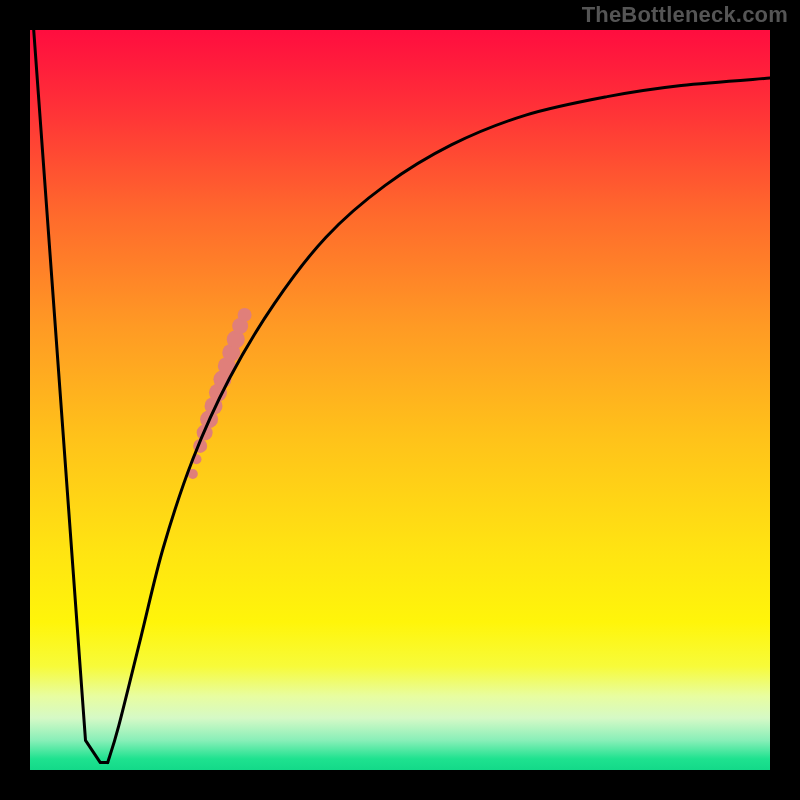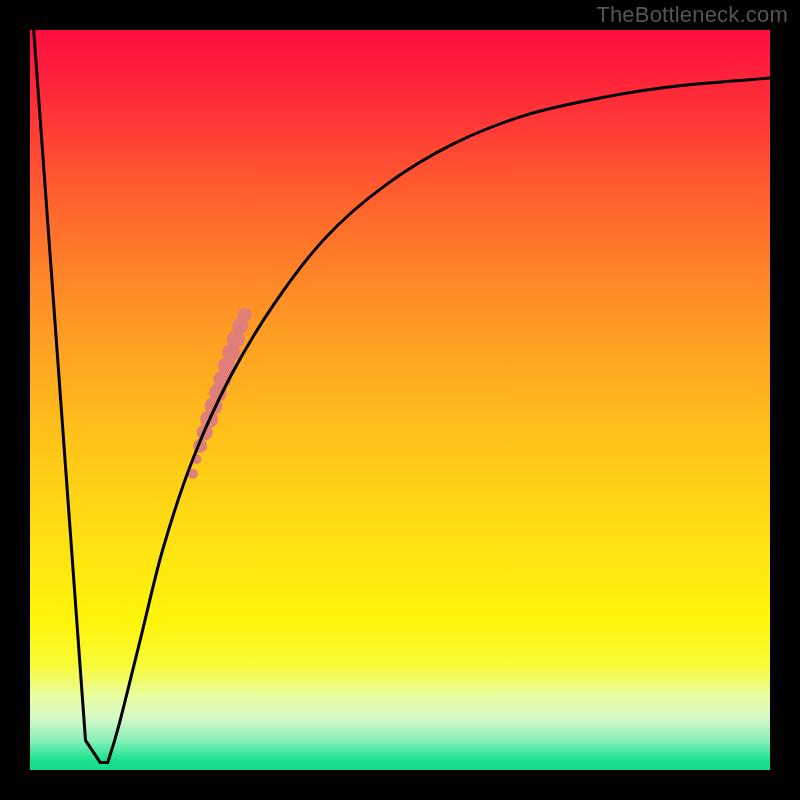--- a/index.html
+++ b/index.html
@@ -15,21 +15,21 @@
     width: 800px;
     height: 800px;
     background: #000000;
   }
   .watermark {
     position: absolute;
     top: 2px;
     right: 12px;
     color: #555555;
     font-size: 22px;
-    font-weight: normal;
+    font-weight: bold;
     z-index: 10;
     letter-spacing: 0.2px;
   }
   .plot-area {
     position: absolute;
     left: 30px;
     top: 30px;
     width: 740px;
     height: 740px;
   }

